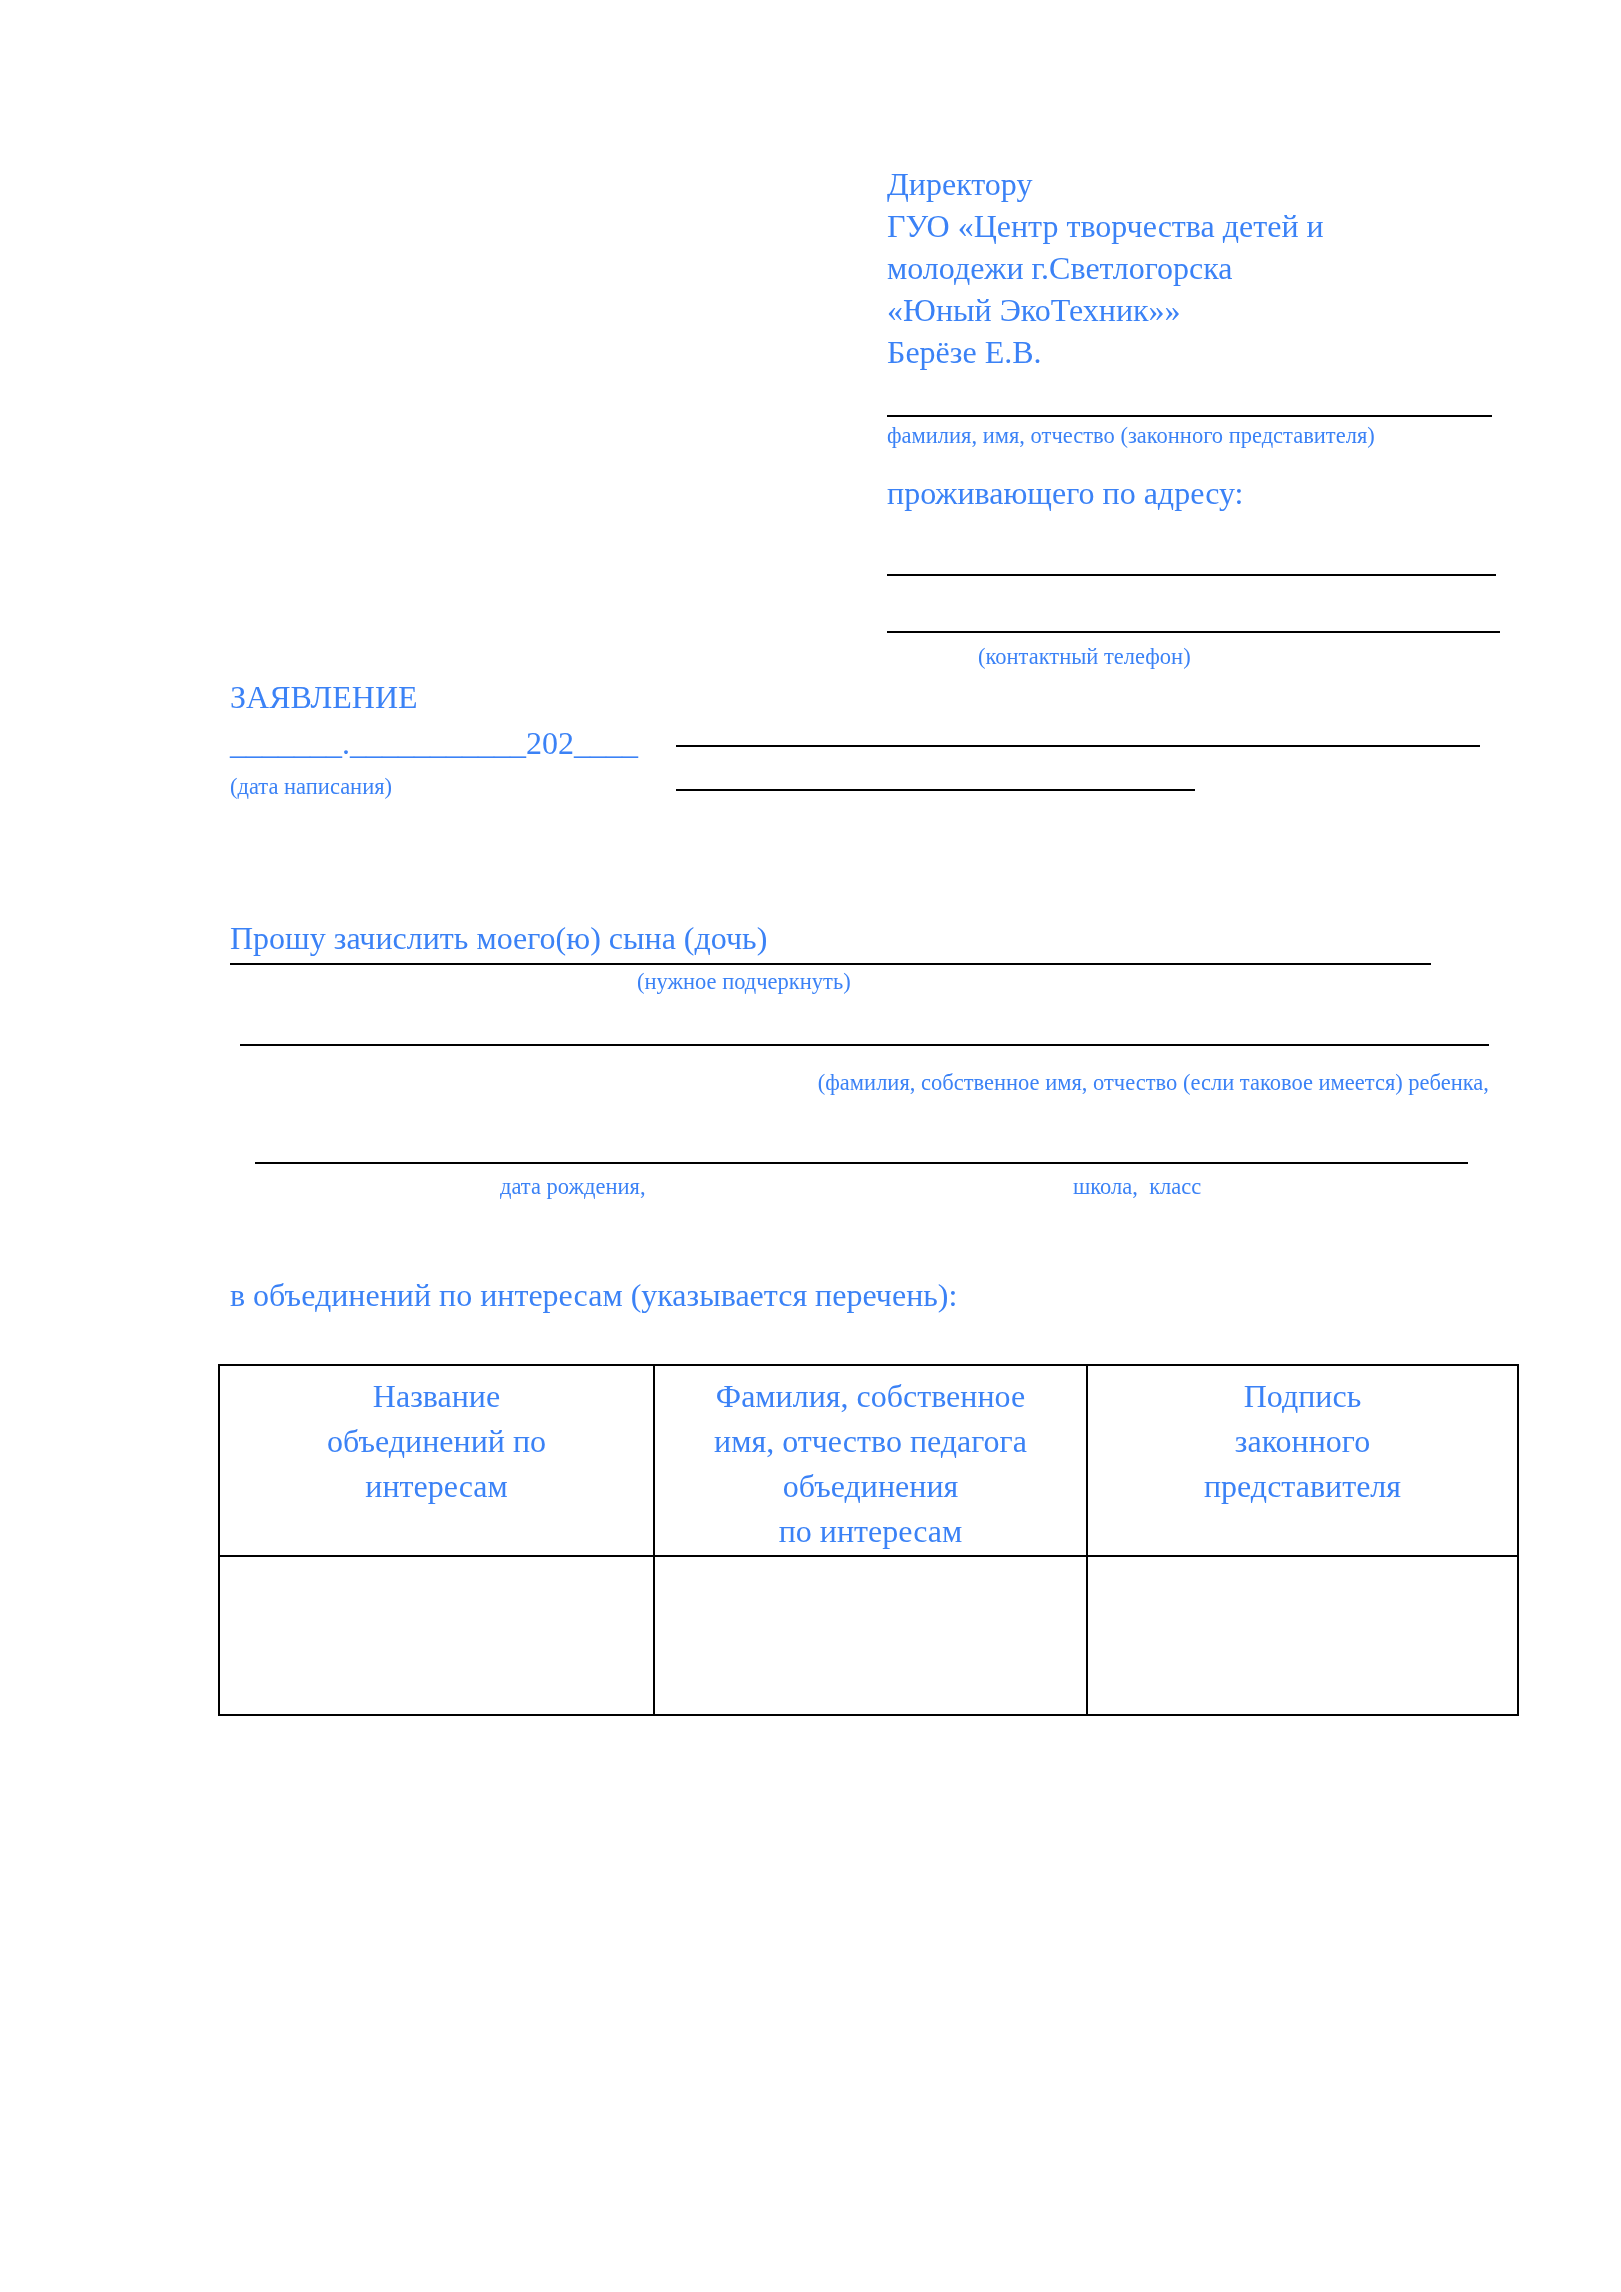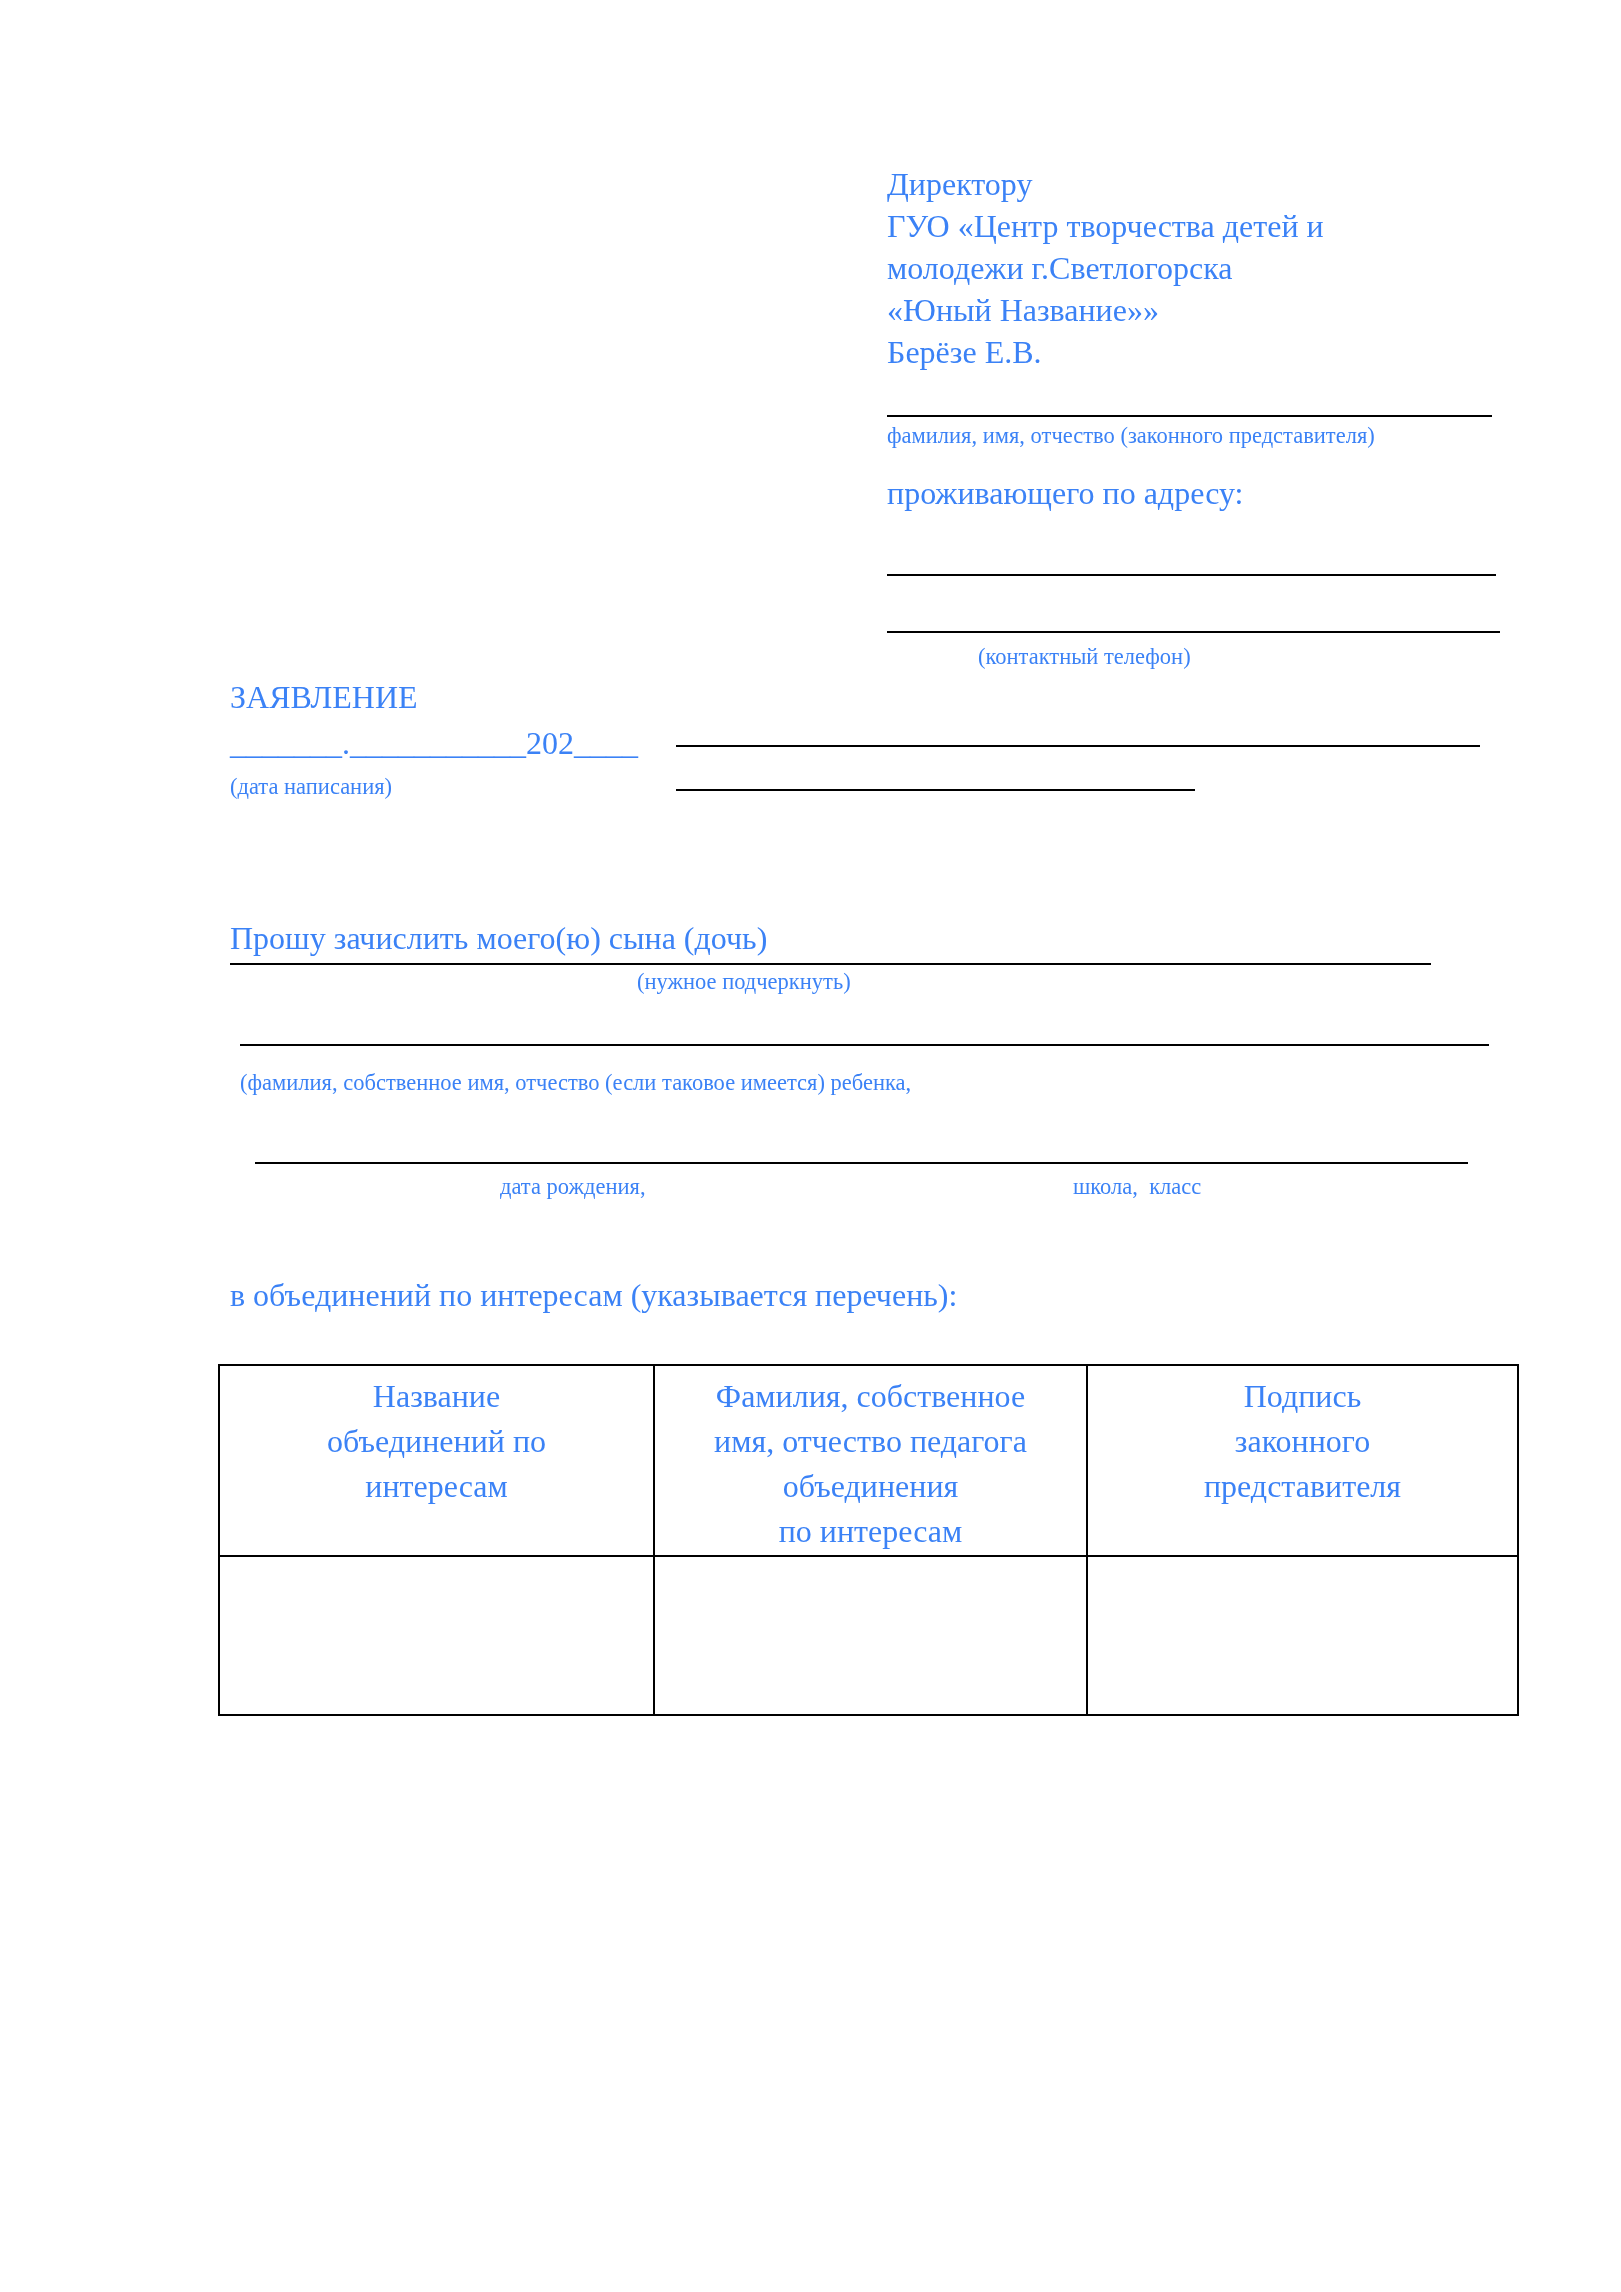--- a/index.html
+++ b/index.html
@@ -32,21 +32,21 @@
     border-bottom: 2px solid #000000;
     height: 0;
   }
   .blank-line.thick {
     border-bottom-width: 2.9px;
   }
   .request-row {
     border-bottom: 2.9px solid #000000;
     padding-bottom: 3.9px;
   }
-  .centered { text-align: left; }
+  .centered { text-align: right; }
   .prespace { white-space: pre; }
 
   table.assoc {
     border-collapse: collapse;
     table-layout: fixed;
     width: 1300px;
   }
   table.assoc td {
     border: 2px solid #000000;
     vertical-align: top;
@@ -70,21 +70,21 @@
 </style>
 </head>
 <body>
 
 <div class="page">
 
   <div class="abs" style="left:887px; top:163px;">
     <div class="body-text">Директору</div>
     <div class="body-text">ГУО «Центр творчества детей и</div>
     <div class="body-text">молодежи г.Светлогорска</div>
-    <div class="body-text">«Юный Название»»</div>
+    <div class="body-text">«Юный ЭкоТехник»»</div>
     <div class="body-text">Берёзе Е.В.</div>
   </div>
 
   <div class="abs blank-line" style="left:887px; top:415px; width:605px;"></div>
   <div class="abs caption" style="left:887px; top:423px;">фамилия, имя, отчество (законного представителя)</div>
 
   <div class="abs body-text" style="left:887px; top:472px;">проживающего по адресу:</div>
 
   <div class="abs blank-line" style="left:887px; top:574px; width:609px;"></div>
   <div class="abs blank-line" style="left:887px; top:631px; width:613px;"></div>

